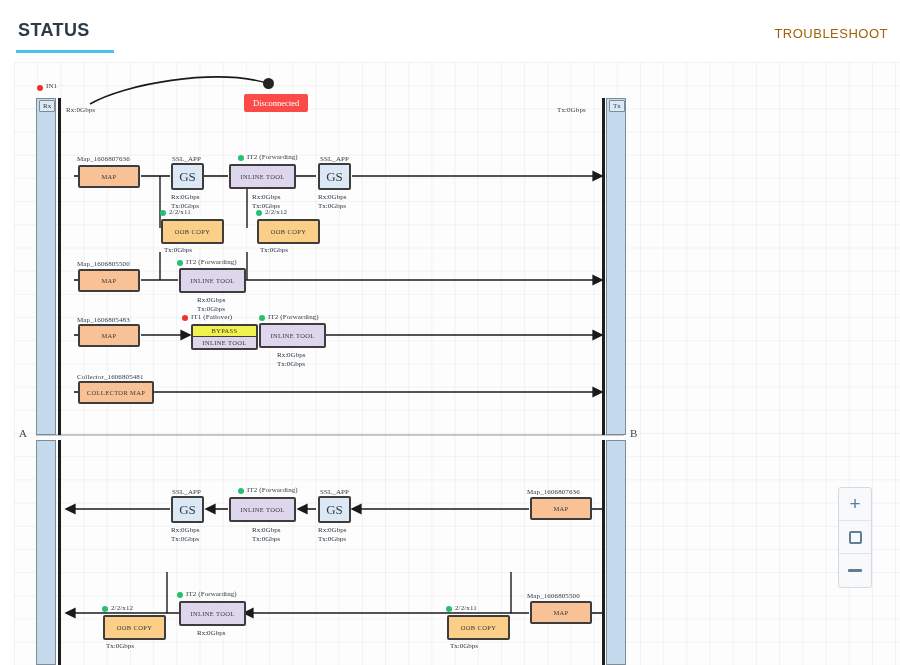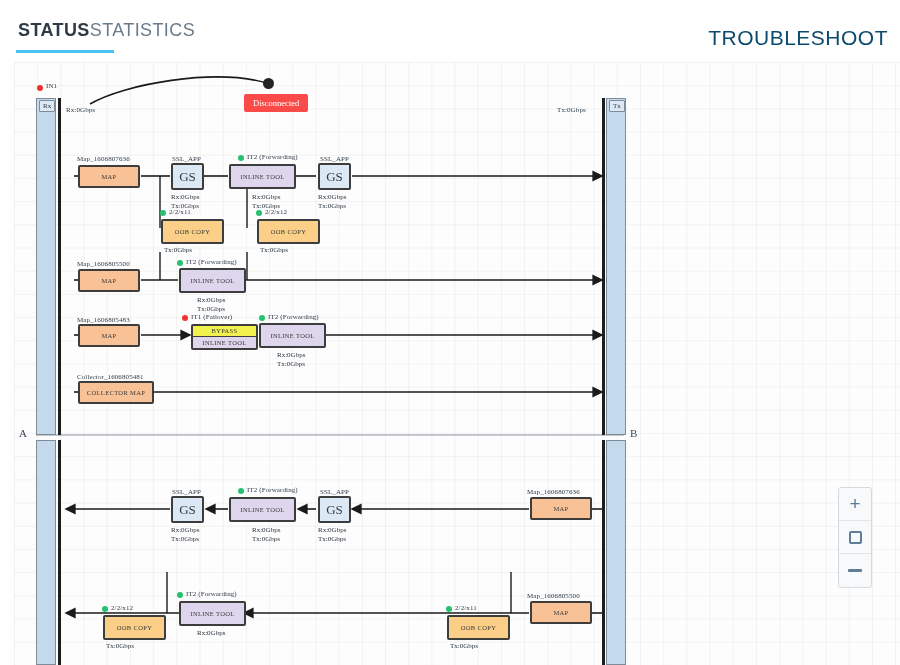--- a/index.html
+++ b/index.html
@@ -7,30 +7,30 @@
     margin: 0; padding: 0;
     width: 900px; height: 665px;
     overflow: hidden;
     background: #ffffff;
     font-family: "Liberation Sans", sans-serif;
   }
   #app { position: relative; width: 900px; height: 665px; }
 
   
   .header { position: absolute; top: 0; left: 0; width: 900px; height: 62px; }
-  .tabs { position: absolute; left: 18px; top: 20px; display: flex; align-items: flex-start; }
+  .tabs { position: absolute; left: 18px; top: 20px; display: flex; gap: 34px; align-items: flex-start; }
   .tab { font-size: 18px; letter-spacing: .4px; cursor: pointer; padding-bottom: 12px; position: relative; }
   .tab.active { color: #2e3b47; font-weight: bold; }
   .tab.inactive { color: #6c7b8a; font-weight: normal; }
   .tab.active::after {
     content: ""; position: absolute; left: -2px; bottom: 0; width: 98px; height: 3px; background: #4cc2f1;
   }
   .troubleshoot {
     position: absolute; right: 12px; top: 26px;
-    font-size: 21px; color: #0c4a6e; letter-spacing: .5px;
+    font-size: 13px; color: #a16207; letter-spacing: .5px;
   }
   .hide-stats {
     position: absolute; right: 64px; top: 71px;
     padding: 6px 14px; font-size: 14px; color: #5c6b7a;
     background: #fbfbfb; border: 1px solid #cfd6dc; border-radius: 3px;
     cursor: pointer; font-family: "Liberation Sans", sans-serif;
   }
 
   
   .canvas {
@@ -102,21 +102,20 @@
   .minusbar { width: 14px; height: 3px; background: #5f7d96; border-radius: 1px; }
 </style>
 </head>
 <body>
 
 <div id="app">
 
   <div class="header">
     <div class="tabs">
       <div class="tab active">STATUS</div>
-      <div class="tab inactive">STATISTICS</div>
     </div>
     <div class="troubleshoot">TROUBLESHOOT</div>
     <button class="hide-stats">Hide Stats</button>
   </div>
 
   <div class="canvas">
 
     <svg width="886" height="603">
       <defs>
         <marker id="ar" markerWidth="7" markerHeight="7" refX="6" refY="3.5" orient="auto">

